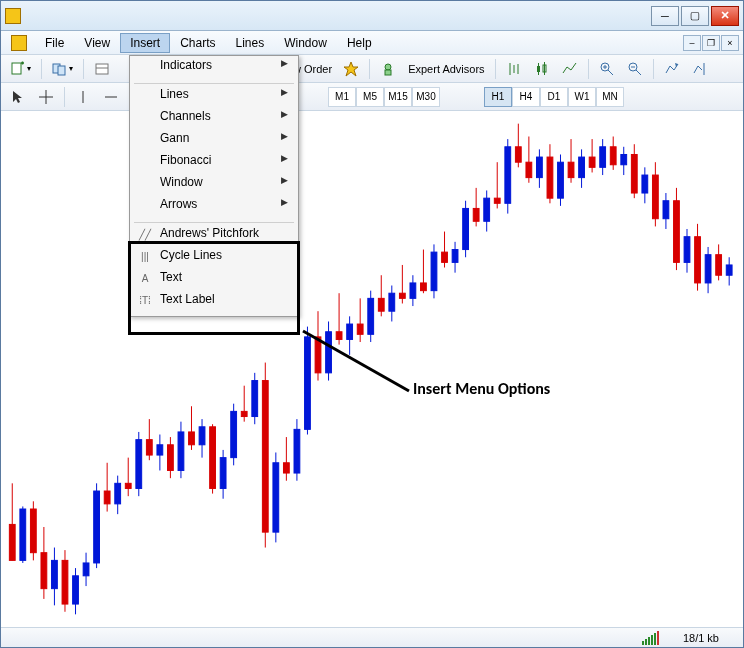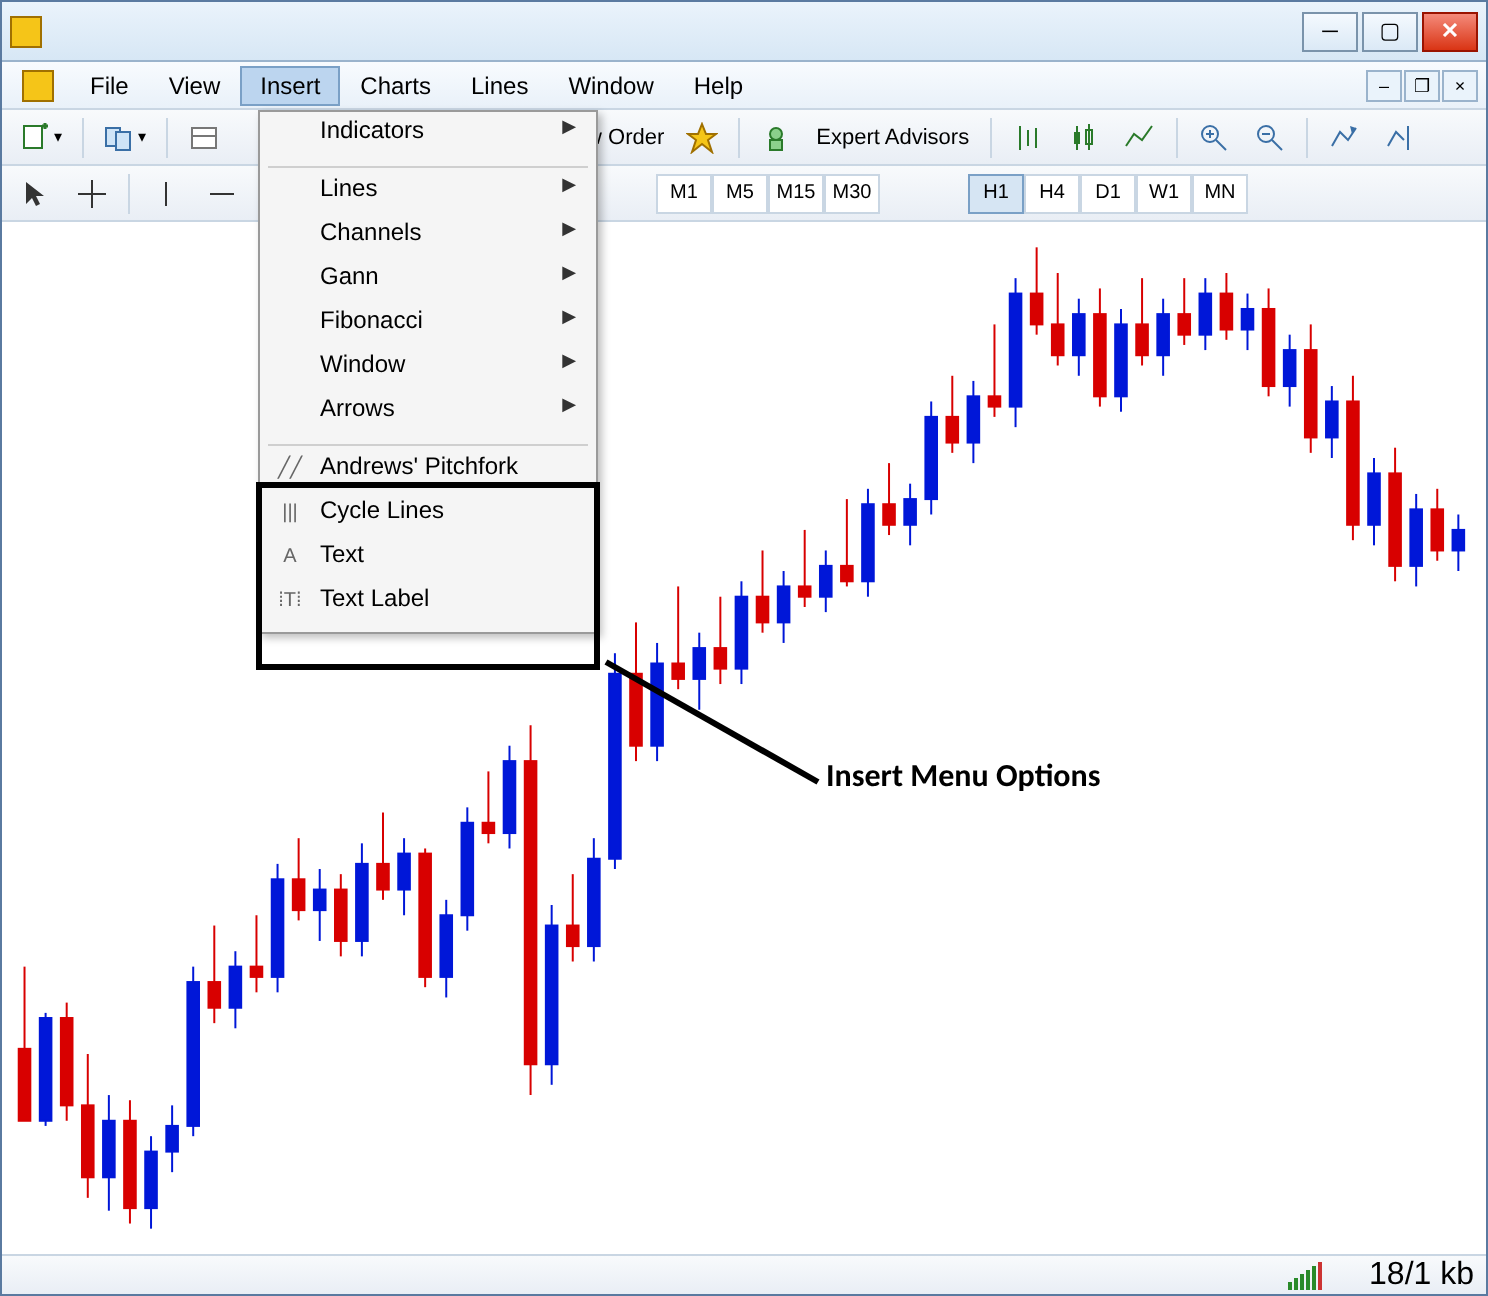--- a/index.html
+++ b/index.html
@@ -46,21 +46,21 @@
 .candle-up { fill: #0017d8; stroke: #0017d8; }
 .candle-dn { fill: #d80000; stroke: #d80000; }
 .wick { stroke-width: 1; }
 .body { stroke-width: 1; }
 
 
 .anno-line { position: absolute; z-index: 50; }
 .anno-text { position: absolute; font-weight: bold; font-size: 16px; color: #000; z-index: 50; font-family: Calibri, Arial, sans-serif; }
 
 
-.statusbar { position: absolute; bottom: 0; left: 0; right: 0; height: 20px; border-top: 1px solid #c9d6e3; background: linear-gradient(#f8fafc,#e9eef5); display: flex; align-items: center; font-size: 16px; padding: 0 6px; }
+.statusbar { position: absolute; bottom: 0; left: 0; right: 0; height: 20px; border-top: 1px solid #c9d6e3; background: linear-gradient(#f8fafc,#e9eef5); display: flex; align-items: center; font-size: 11px; padding: 0 24px; }
 .statusbar .sb-spacer { flex: 1; }
 .statusbar .sb-bars { display: flex; align-items: flex-end; gap: 1px; margin-right: 24px; }
 .statusbar .sb-bars span { width: 2px; background: #2a8a2a; }
 
 
 .ic { width: 16px; height: 16px; }
 </style>
 </head>
 <body>
 

